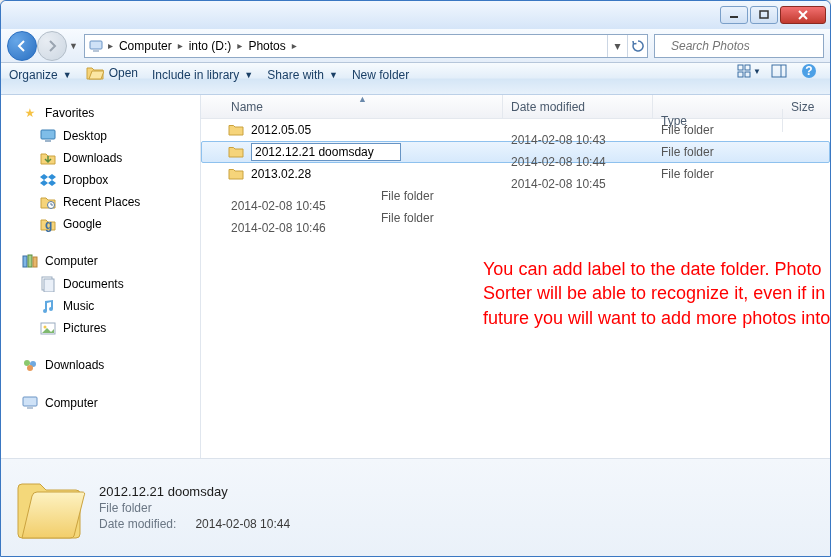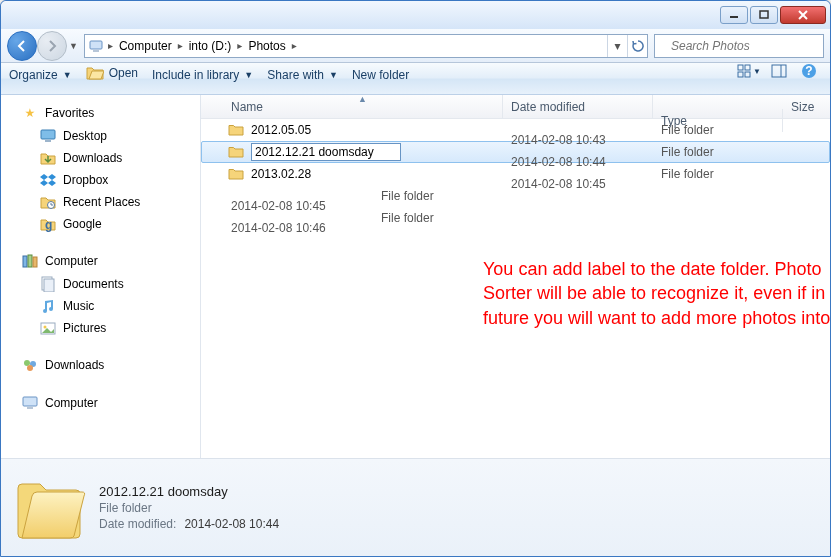--- a/index.html
+++ b/index.html
@@ -48,21 +48,21 @@
 .frow .cell.date { width: 150px; color: #555; margin-top: 20px; }
 .frow .cell.type { width: 130px; color: #555; }
 .frow.sel { background: linear-gradient(#eaf4fe,#d6e9fc); border: 1px solid #8ec1ee; border-radius: 2px; padding-left: 21px; }
 .frow.sel .cell.name input { border: 1px solid #6794c4; background: #fff; padding: 1px 3px; font-size: 12px; width: 150px; outline: none; }
 .annot { position: absolute; left: 282px; top: 138px; width: 380px; color: #ff0000; font-size: 18px; font-family: Arial, sans-serif; line-height: 1.35; }
 .details { height: 98px; border-top: 1px solid #dbe2eb; background: linear-gradient(#f3f7fc,#eaf1f9); display: flex; align-items: center; padding: 6px 10px; gap: 12px; }
 .details .bigicon { width: 76px; height: 76px; display: flex; align-items: center; justify-content: center; }
 .details .meta { display: flex; flex-direction: column; gap: 2px; }
 .details .meta .title { font-size: 13px; color: #1a1a1a; }
 .details .meta .sub { font-size: 12px; color: #6a7684; }
-.details .meta .kv { font-size: 12px; color: #6a7684; display: flex; gap: 8px; align-items: center; }
+.details .meta .kv { font-size: 12px; color: #6a7684; display: flex; gap: 19px; align-items: center; }
 .details .meta .kv .v { color: #3a3a3a; }
 .star { color: #f6c244; }
 .folder-svg { width: 16px; height: 14px; }
 </style>
 </head>
 <body>
 
 <div class="window">
 
   <div class="titlebar">

